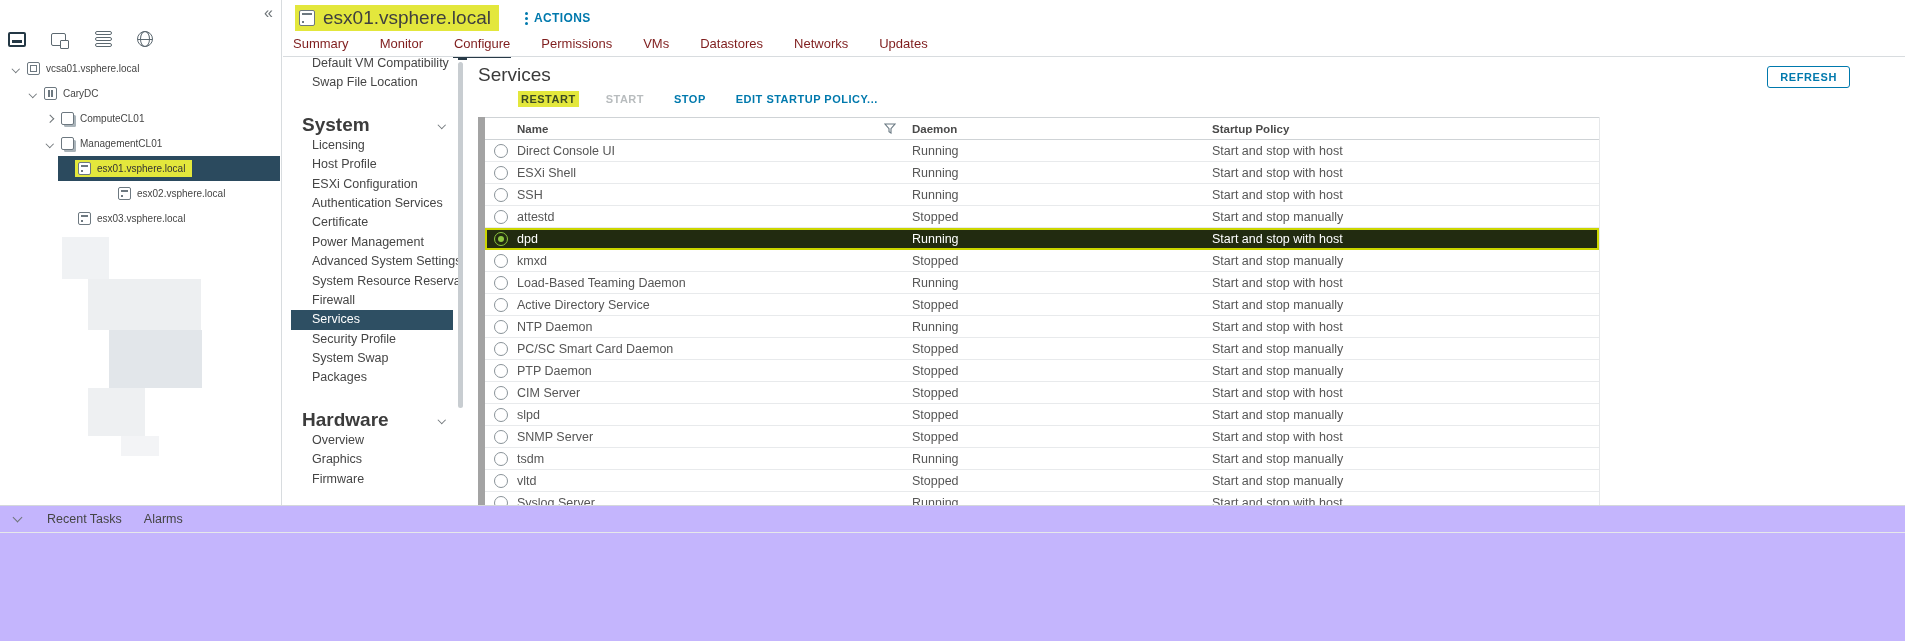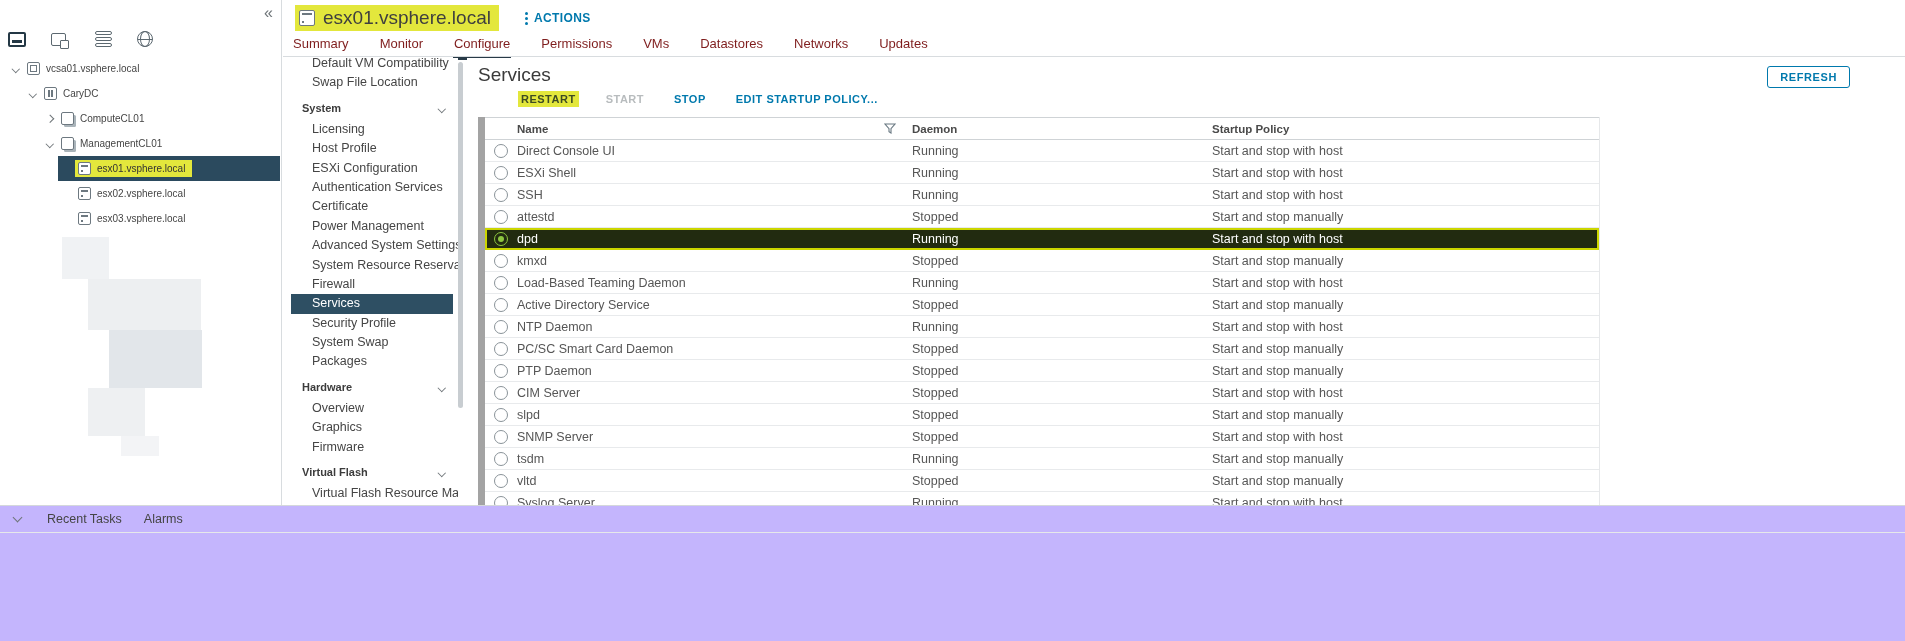--- a/index.html
+++ b/index.html
@@ -71,22 +71,22 @@
   .tab-bar { display:flex; padding-left:9px; margin-top:2px; }
   .tab { padding:3px 1px 6px; margin-right:29px; font-size:13px; color:#7f1d1d; cursor:pointer; }
   .tab.active { border-bottom:3px solid var(--tab-active-underline); }
 
   
   #cfg-col { position:absolute; left:0; top:58px; width:175px; height:447px; overflow:hidden; background:#fff; }
   #cfg-inner { margin-top:-4px; }
   .cfg-item { height:19.4px; line-height:19.4px; padding-left:29px; font-size:12.5px; color:#454545;
               cursor:pointer; white-space:nowrap; overflow:hidden; }
   .cfg-item.selected { background:var(--nav-selected); color:#fff; margin-left:8px; margin-right:5px; padding-left:21px; }
-  .cfg-section { height:23px; line-height:23px; margin-top:4px; padding-left:19px; padding-right:14px;
-                 font-size:11px; font-weight:700; color:#3c3c3c; display:flex; align-items:center; cursor:pointer; }
+  .cfg-section { height:23px; line-height:23px; margin-top:20px; padding-left:19px; padding-right:14px;
+                 font-size:19px; font-weight:700; color:#3c3c3c; display:flex; align-items:center; cursor:pointer; }
   .cfg-section .chev { margin-left:auto; }
   #cfg-scrollbar { position:absolute; left:175px; top:62px; width:5px; height:346px;
                    background:#c8cdd1; border-radius:3px; cursor:grab; }
 
   
   #content { position:absolute; left:184px; top:58px; right:0; height:447px; background:#fff; }
   .svc-title { position:absolute; left:11px; top:6px; font-size:19px; color:#3a3a3a; }
   .svc-actions { position:absolute; left:11px; top:33px; display:flex; gap:24px; align-items:center;margin-left:40px; }
   .svc-btn { background:none; border:none; color:var(--accent); cursor:pointer;
              font-family:"Liberation Sans",sans-serif; font-size:11px; font-weight:700; letter-spacing:.5px; padding:2px 3px; }
@@ -185,21 +185,21 @@
           <span>ManagementCL01</span>
         </span>
       </div>
       <div class="tree-row selected" style="padding-left: 59px;">
         <span class="expander"></span>
         <span class="node hl">
           <span class="nico host-icon"></span>
           <span>esx01.vsphere.local</span>
         </span>
       </div>
-      <div class="tree-row" style="padding-left: 59px;">
+      <div class="tree-row" style="padding-left: 59px; margin-left: 40px;">
         <span class="expander"></span>
         <span class="node">
           <span class="nico host-icon"></span>
           <span>esx02.vsphere.local</span>
         </span>
       </div>
       <div class="tree-row" style="padding-left: 59px;">
         <span class="expander"></span>
         <span class="node">
           <span class="nico host-icon"></span>

